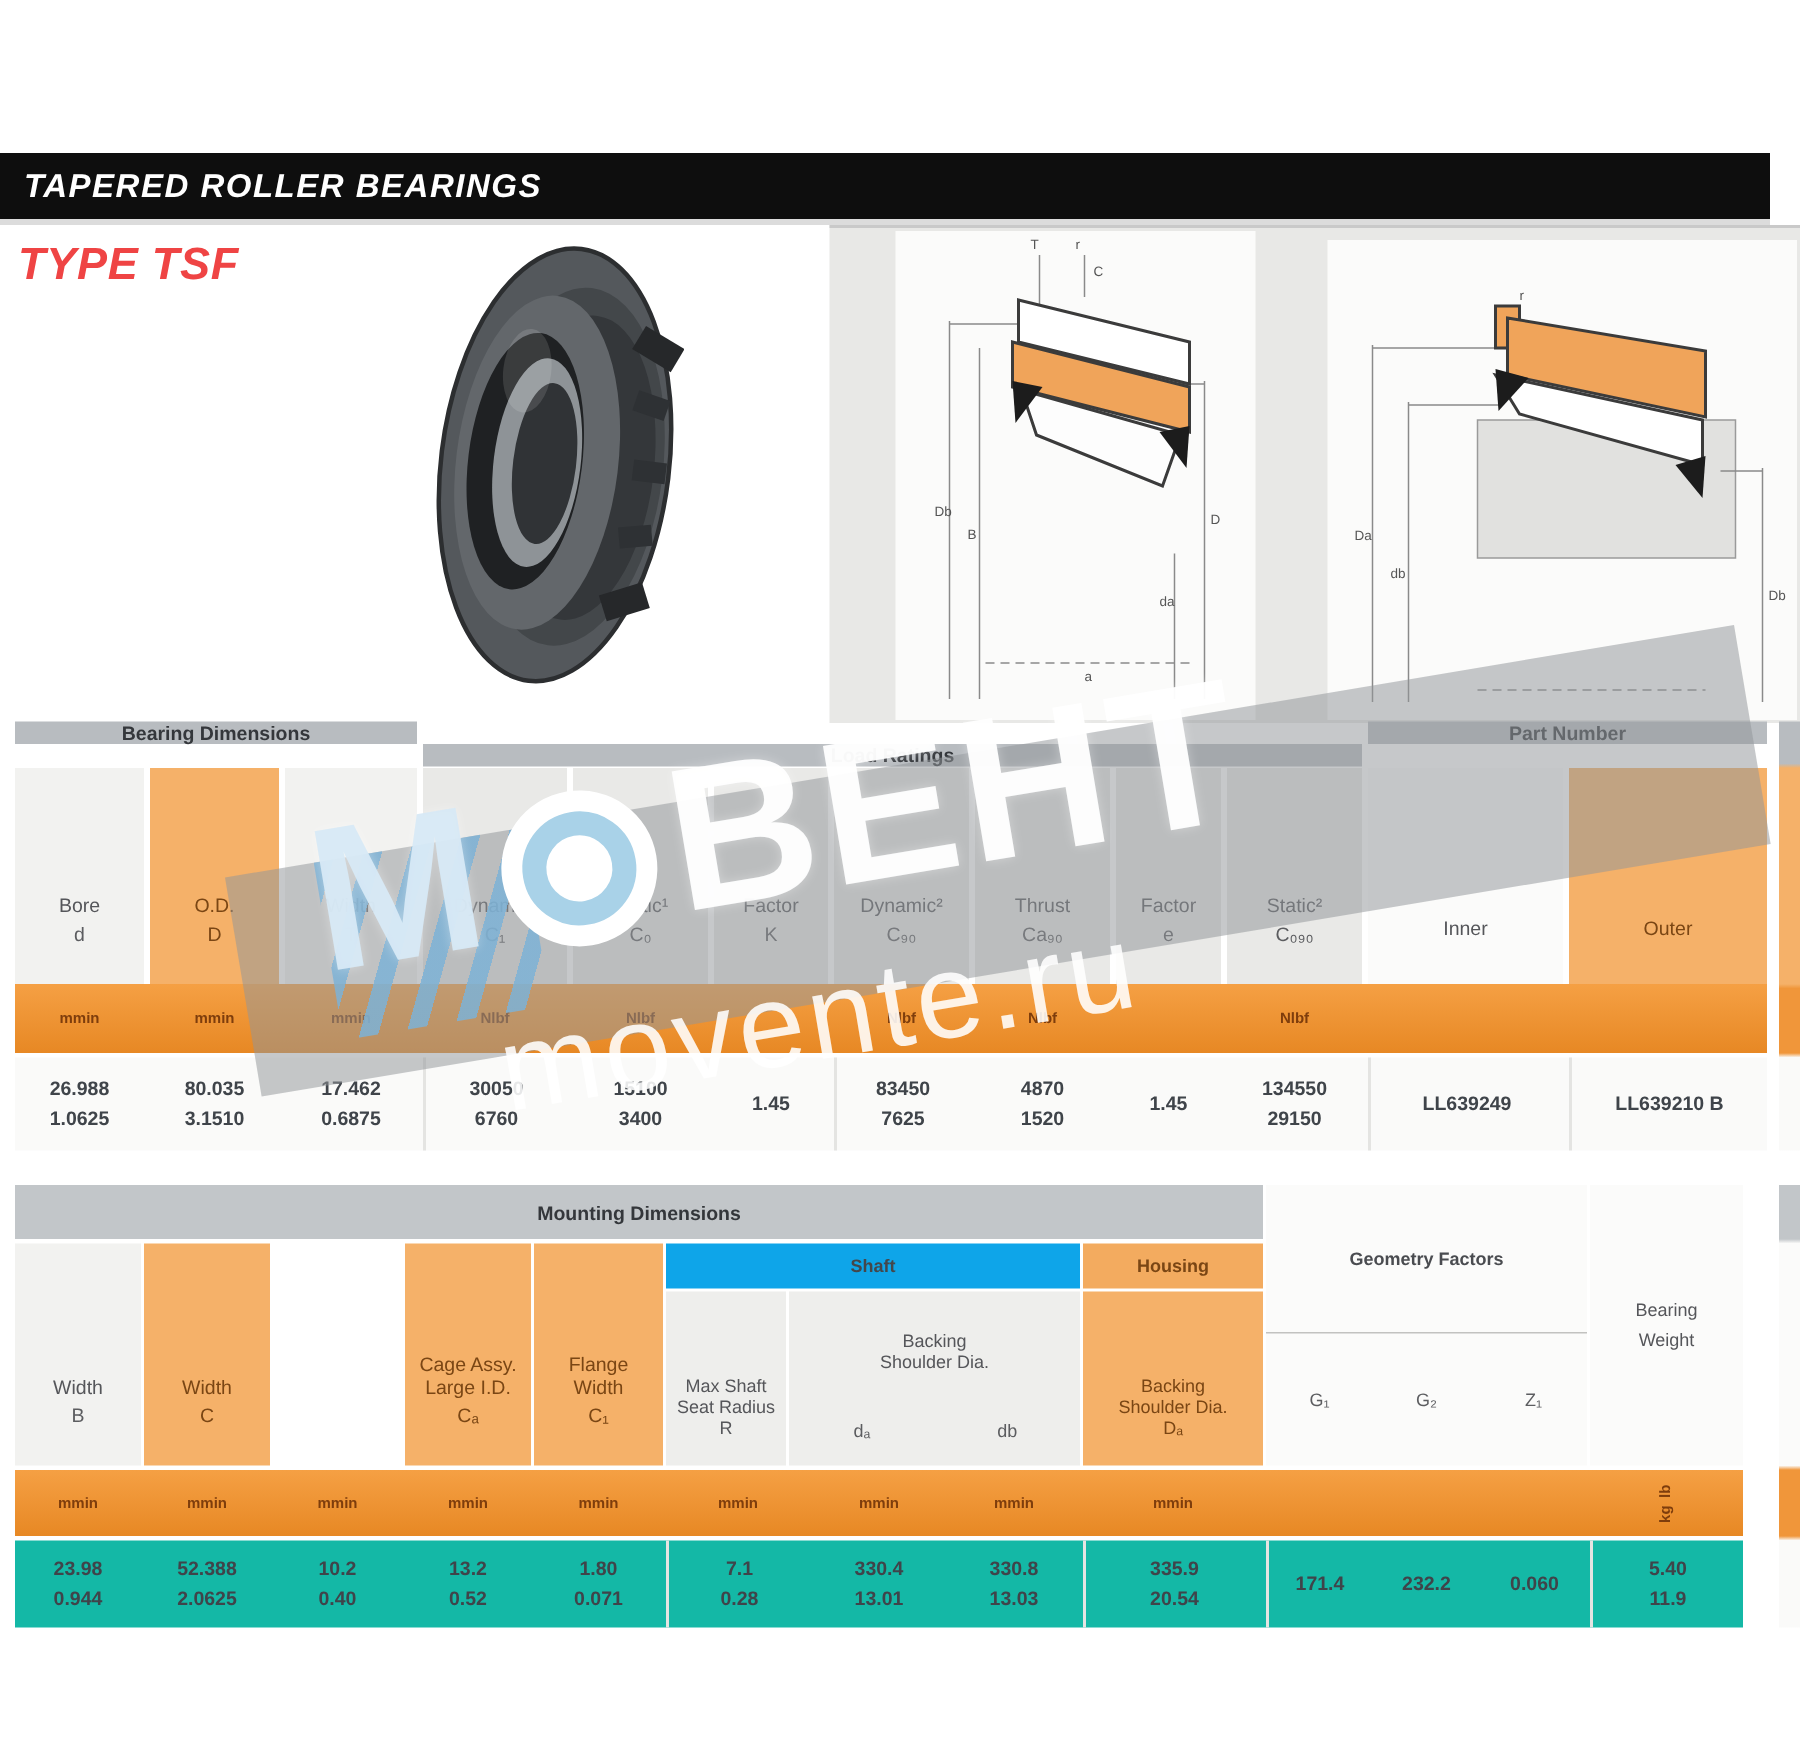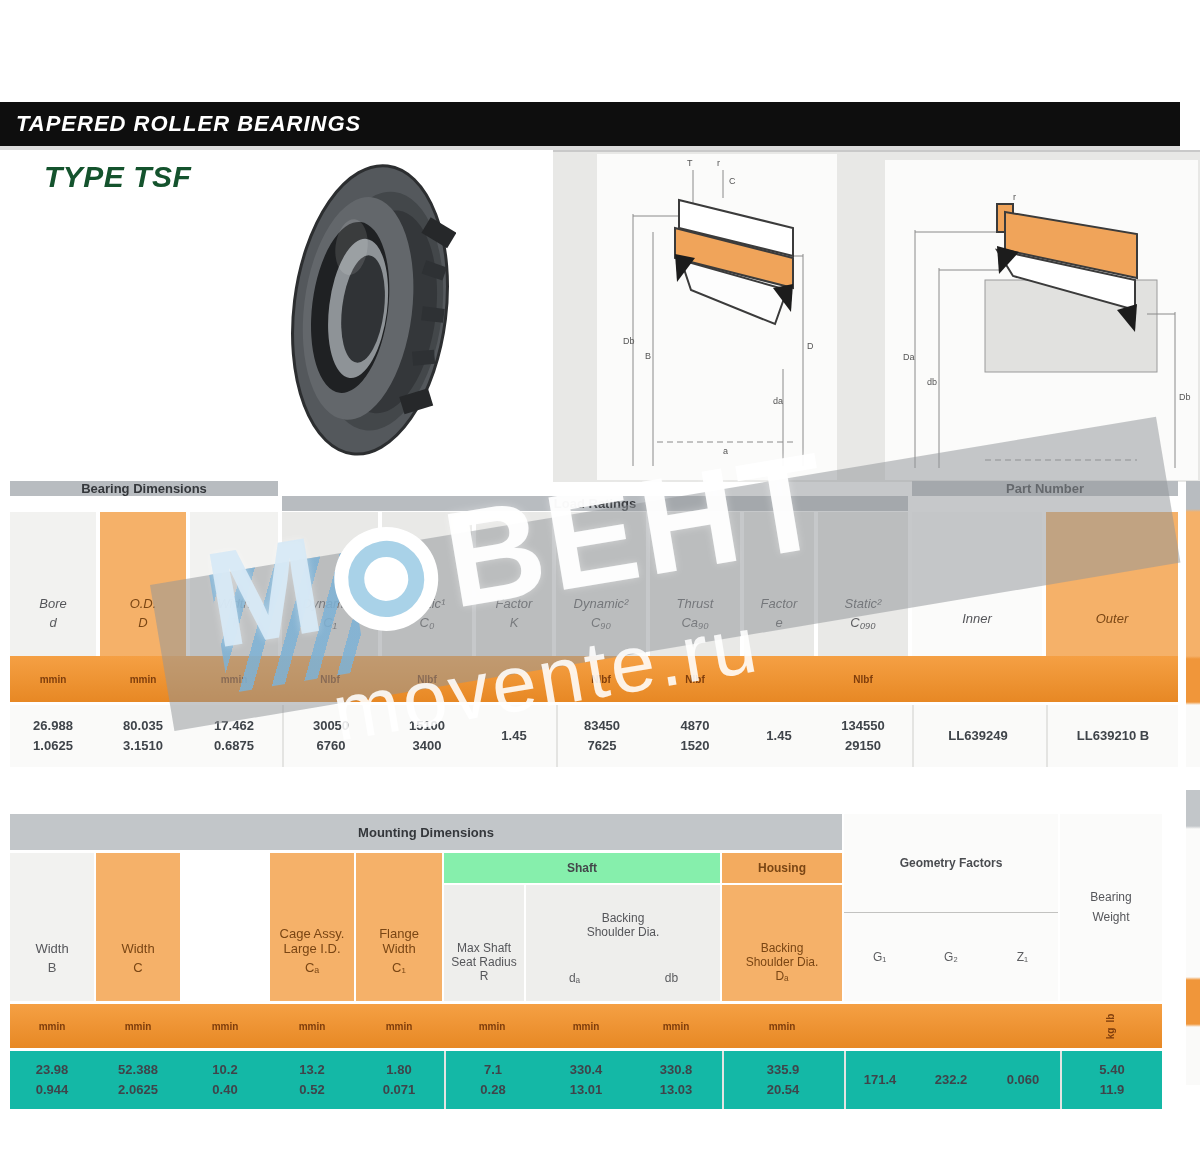--- a/index.html
+++ b/index.html
@@ -4,21 +4,21 @@
 <style>
   html,body{margin:0;padding:0;}
   body{width:1200px;height:1165px;position:relative;background:#ffffff;overflow:hidden;
        font-family:"Liberation Sans",sans-serif;}
   
   .banner{position:absolute;left:0;top:102px;width:1180px;height:44px;background:#0e0e0e;
           color:#fff;font-style:italic;font-weight:bold;font-size:22px;line-height:44px;
           padding-left:16px;letter-spacing:1px;box-sizing:border-box;
           box-shadow:0 4px 0 #dcdcdc;}
   .typelabel{position:absolute;left:12px;top:160px;font-size:30px;font-weight:bold;
-             font-style:italic;color:#14532d;letter-spacing:.5px;margin-left:32px;}
+             font-style:italic;color:#ef4444;letter-spacing:.5px;}
   
   .diagpanel{position:absolute;left:553px;top:150px;width:647px;height:330px;background:#e8e8e6;
              border-top:2px solid #c9c9c9;z-index:4;}
   .card{position:absolute;background:#fbfbfa;}
   .card1{left:44px;top:2px;width:240px;height:326px;}
   .card2{left:332px;top:8px;width:313px;height:320px;}
   svg text{font-family:"Liberation Sans",sans-serif;}
   
   .photo{position:absolute;left:286px;top:158px;width:170px;height:305px;z-index:5;}
   
@@ -33,47 +33,47 @@
   .wm .big .m{color:rgba(215,233,245,.95);}
   .wm .ring{display:inline-block;width:104px;height:104px;border-radius:50%;background:#ffffff;
       margin:14px 10px 0 10px;position:relative;}
   .wm .ring .inner{position:absolute;left:14px;top:14px;width:44px;height:44px;border-radius:50%;
       border:16px solid #a9d2e8;background:#ffffff;}
   .wm .site{position:absolute;left:160px;top:112px;font-size:80px;color:rgba(255,255,255,.88);
       letter-spacing:3px;}
   
   .t{position:absolute;z-index:10;}
   #t1{left:10px;top:481px;width:1168px;--tc:86px 86px 88px 96px 90px 76px 90px 90px 70px 90px 130px 132px;}
-  #t2{left:10px;top:814px;width:1152px;--tc:84px 84px 86px 84px 86px 96px 88px 88px 120px 70px 70px 70px 102px;}
+  #t2{left:10px;top:790px;width:1152px;--tc:84px 84px 86px 84px 86px 96px 88px 88px 120px 70px 70px 70px 102px;}
   .grow{display:grid;grid-template-columns:var(--tc);column-gap:4px;}
   #t2 .grow{column-gap:2px;}
   .gb{background:#b8bcc0;color:#34373b;font-weight:bold;font-size:13px;display:flex;
       align-items:center;justify-content:center;}
   
   .t1g{height:28px;margin-bottom:3px;}
-  .t1h{height:144px;font-style:italic;}
+  .t1h{height:144px;}
   .t1u{height:46px;margin-top:0;}
   .t1d{height:62px;margin-top:3px;background:#fafaf9;}
   .hc{background:#f2f2f0;display:flex;flex-direction:column;align-items:center;
       justify-content:flex-end;padding-bottom:26px;font-size:13px;color:#55565a;box-sizing:border-box;}
   .hc .hs{margin-top:4px;color:#5c5d60;}
   .hc.g{background:#e9e9e7;}
   .hc.w{background:#fbfbfa;}
   .hc.o{background:#f5b169;color:#7a4614;}
   .hc.o .hs{color:#7a4614;}
   .urow{background:linear-gradient(#f5a044,#e78824);}
   .uc{display:flex;flex-direction:row;align-items:center;justify-content:center;
       font-size:10px;font-weight:bold;color:#7e3d0c;line-height:1.5;}
   .dc{display:flex;flex-direction:column;align-items:center;justify-content:center;
       font-size:13px;font-weight:bold;color:#3f444a;line-height:1.55;}
   .bl{border-left:2px solid #e4e4e2;}
   
   .t2head{grid-template-rows:36px 148px;row-gap:3px;}
   .subwrap{display:flex;flex-direction:column;}
-  .sband{height:30px;background:#86efac;color:#44474b;font-weight:bold;font-size:12px;
+  .sband{height:30px;background:#0ea5e9;color:#44474b;font-weight:bold;font-size:12px;
          display:flex;align-items:center;justify-content:center;}
   .sband.o{background:#f3ab5f;color:#7a4614;}
   .sbody{flex:1;display:flex;margin-top:2px;}
   .sbody .lab{background:#eeeeec;display:flex;flex-direction:column;align-items:center;
         justify-content:flex-end;padding-bottom:18px;font-size:12px;color:#55565a;box-sizing:border-box;}
   .sbody .lab.o{background:#f5b169;color:#7a4614;}
   .backing{flex:1;margin-left:2px;background:#eeeeec;display:flex;flex-direction:column;}
   .backing .bl2{flex:1;display:flex;flex-direction:column;align-items:center;justify-content:center;
         font-size:12px;color:#55565a;padding-top:10px;}
   .backing .syms{height:46px;display:flex;}

